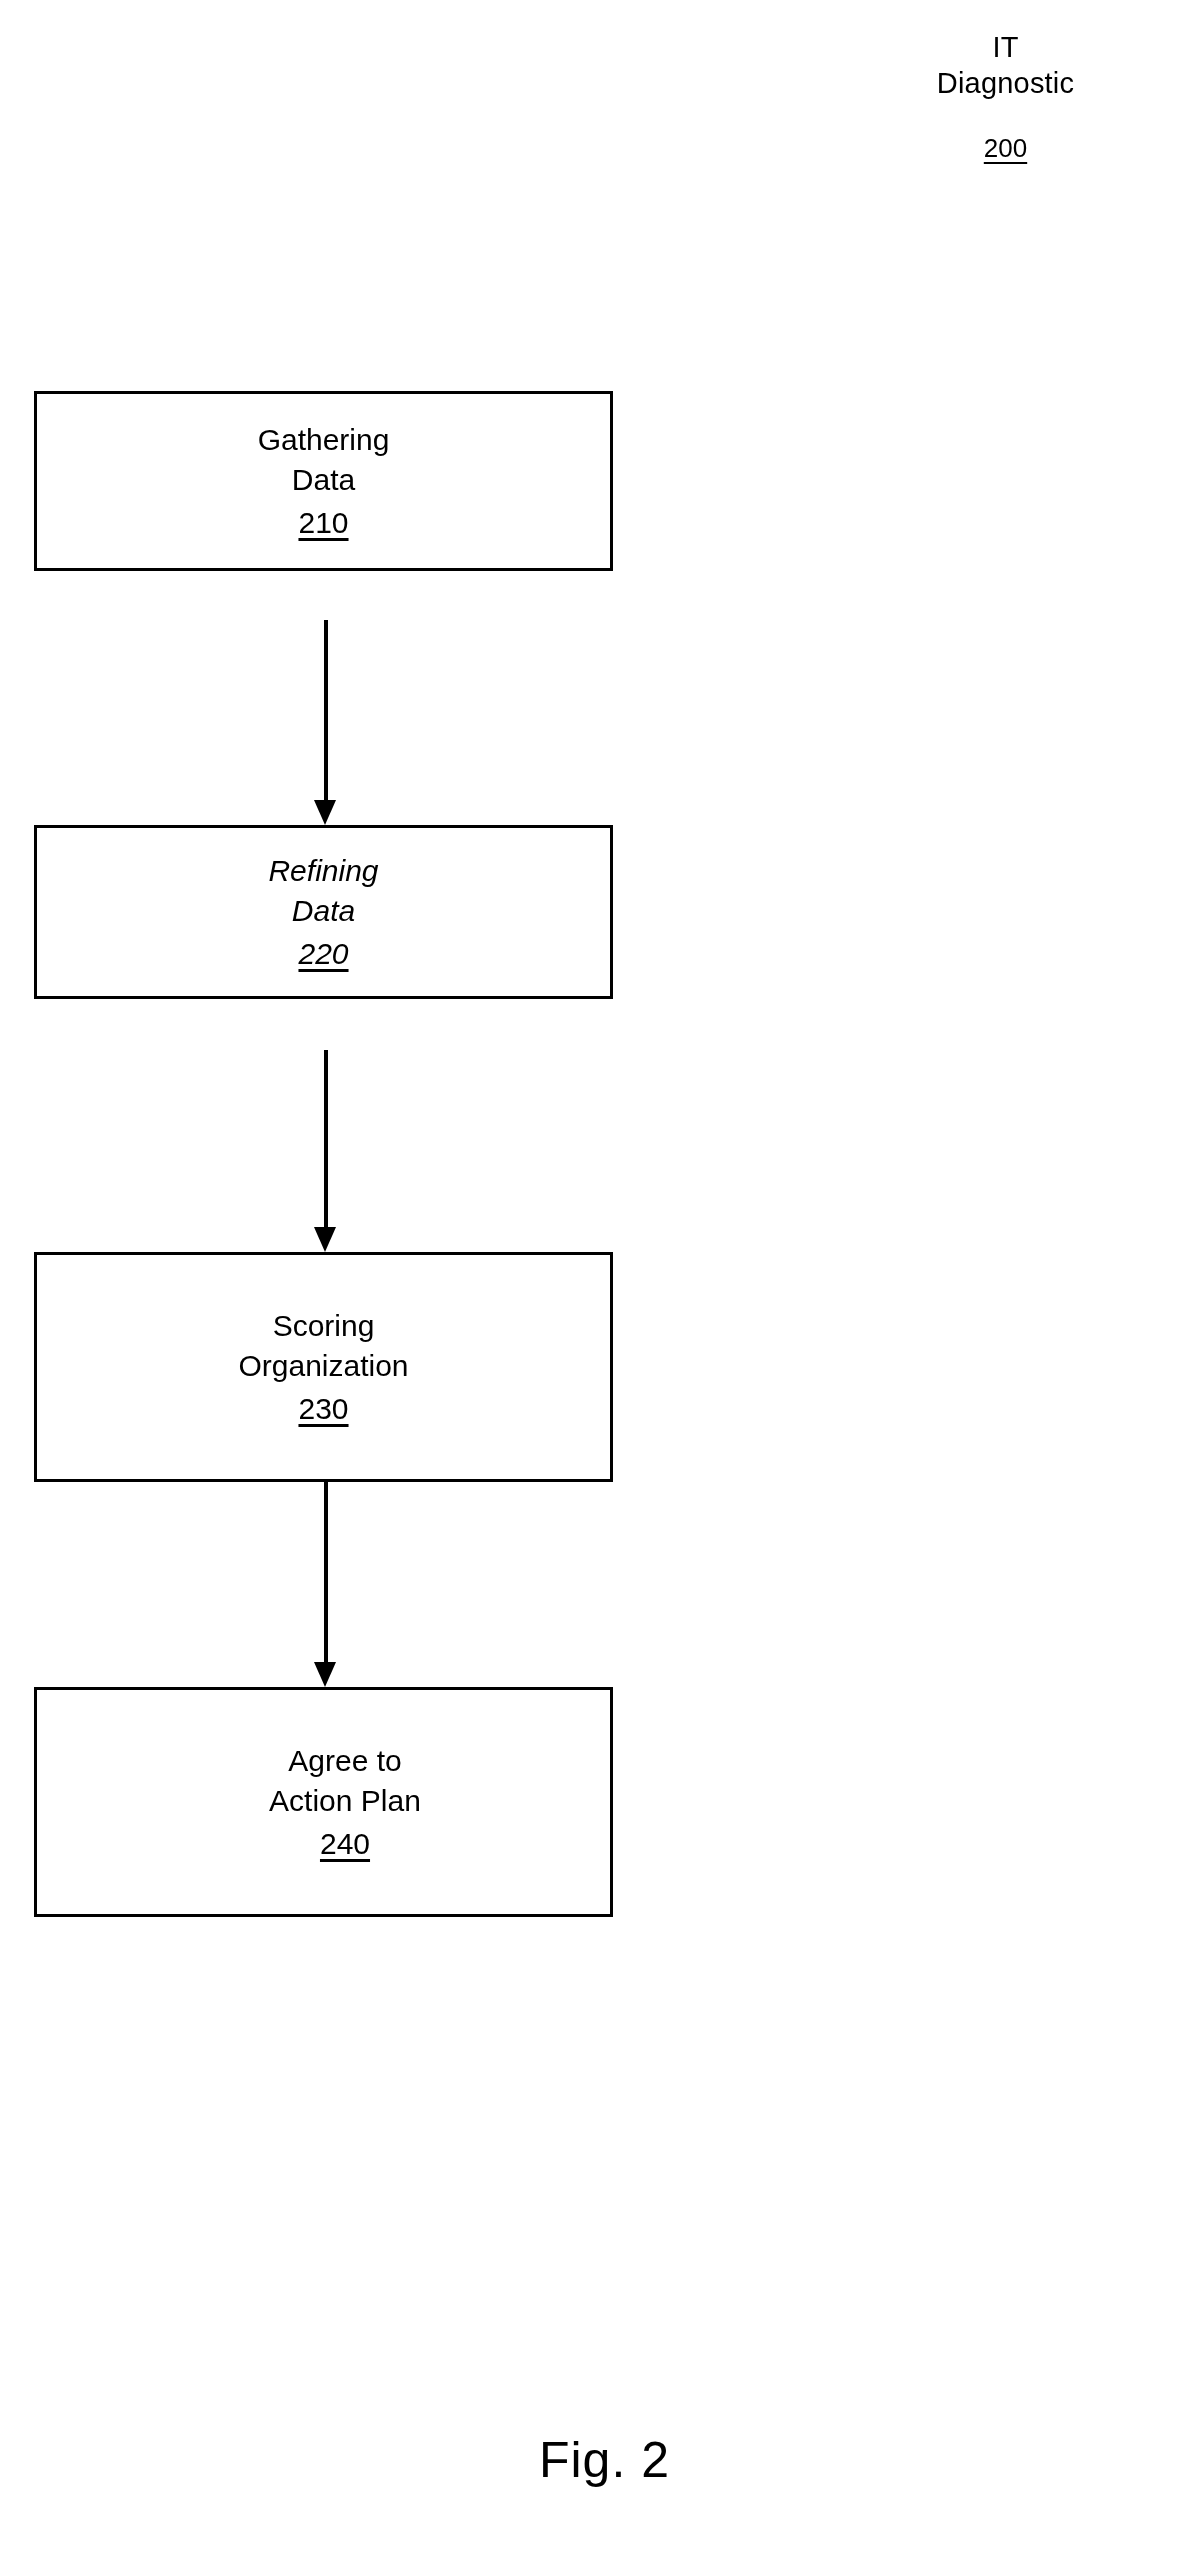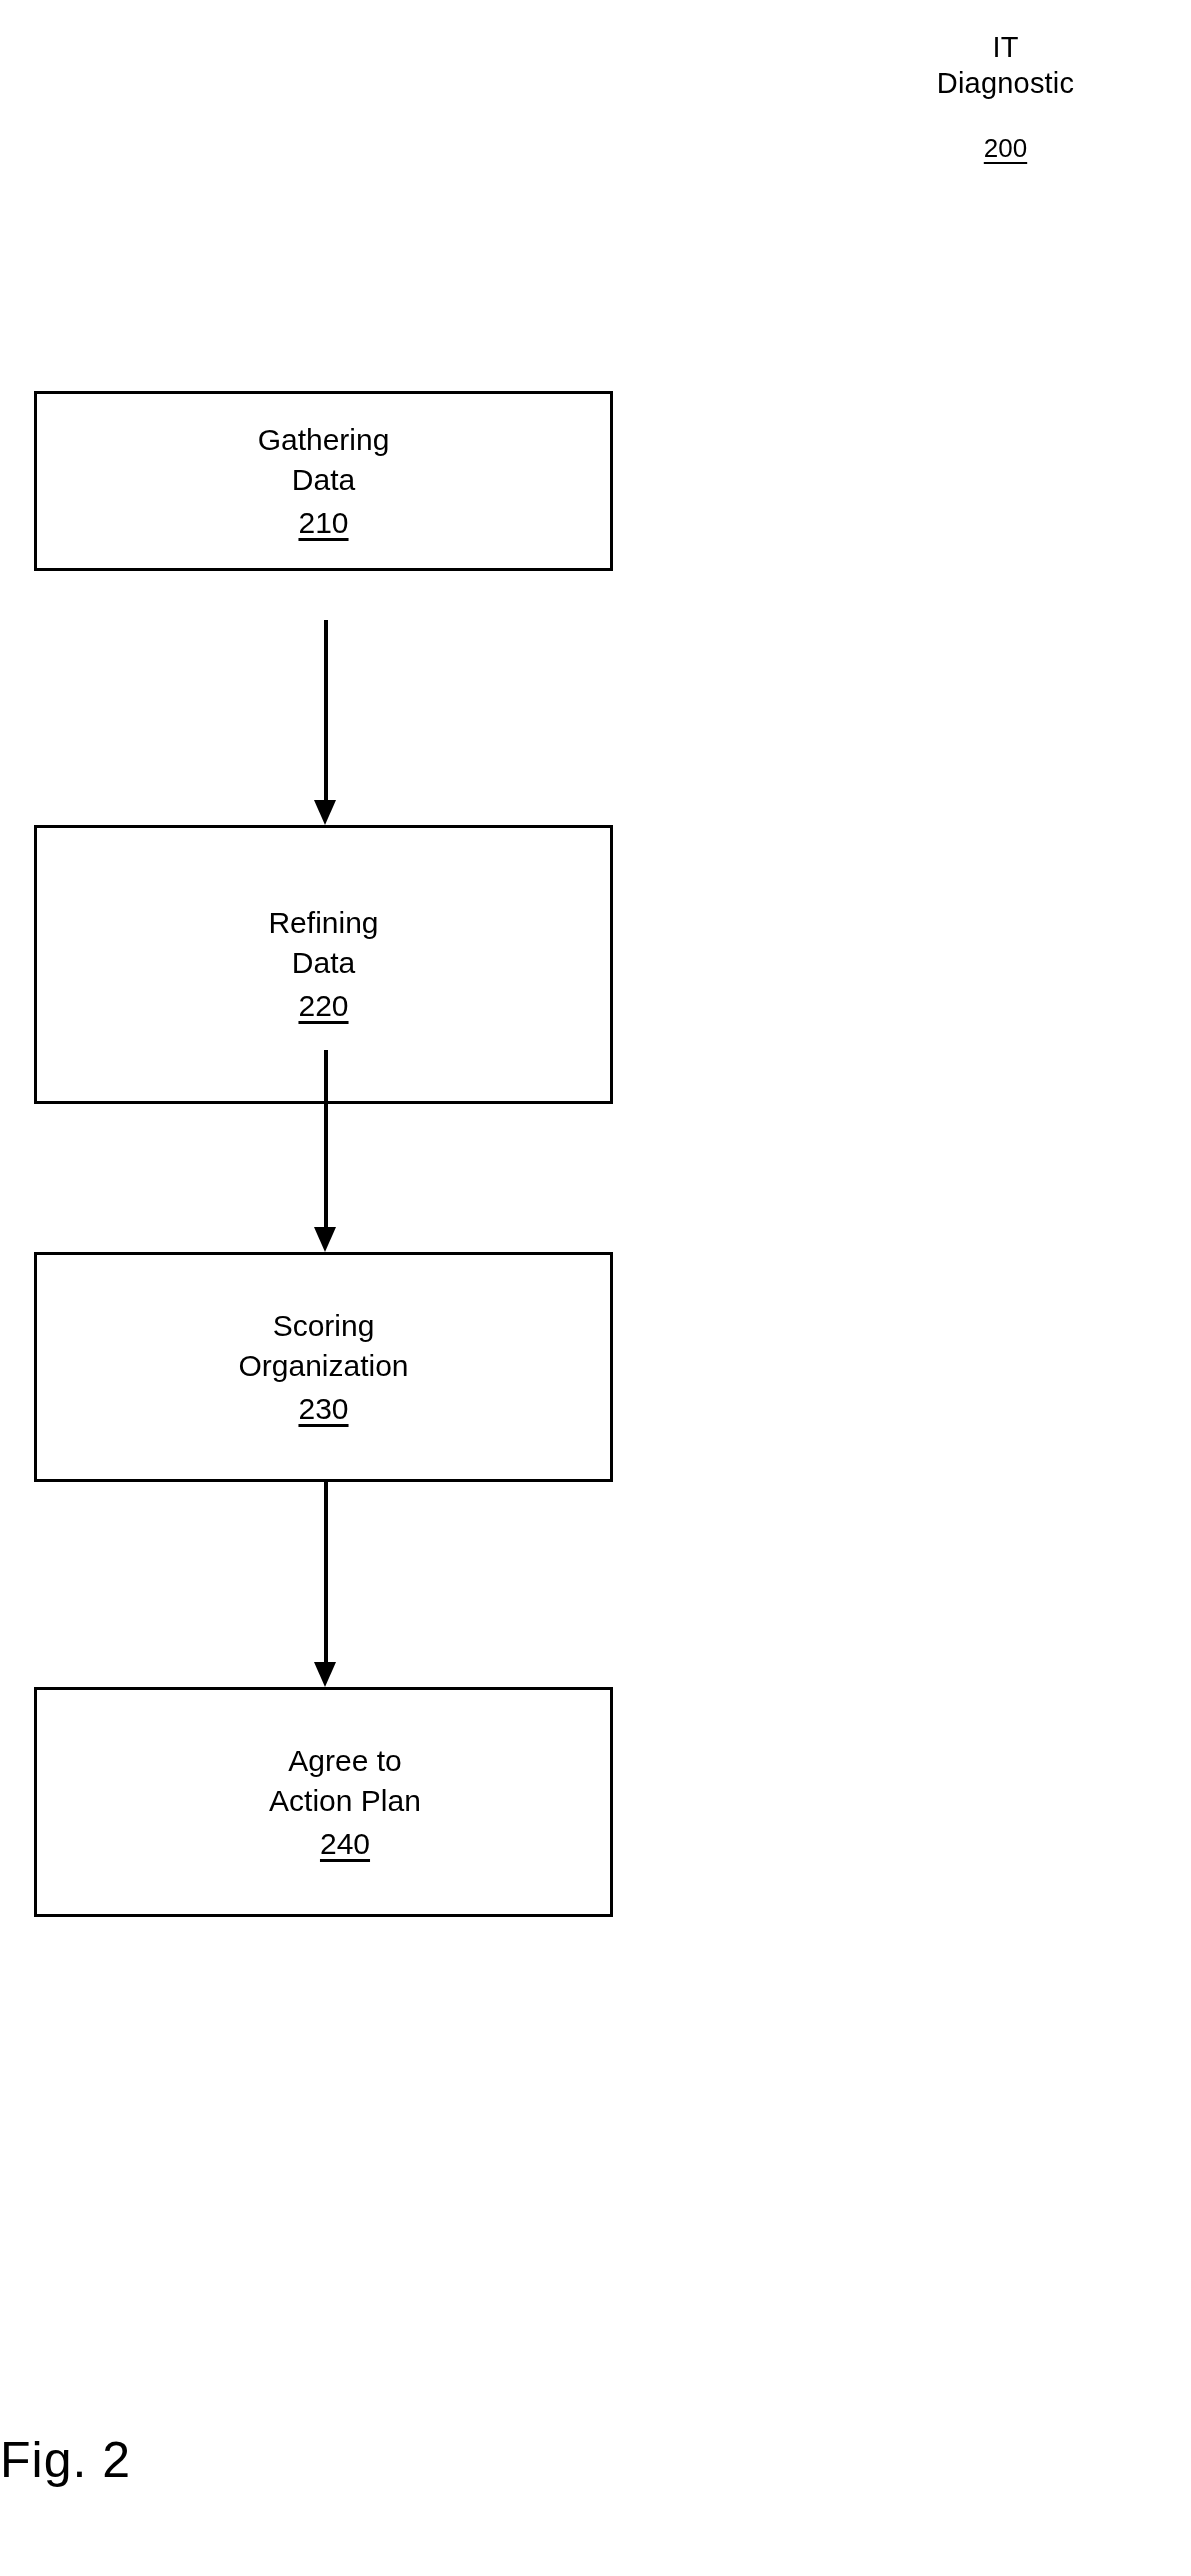--- a/index.html
+++ b/index.html
@@ -54,21 +54,21 @@
     width: 579px;
     box-sizing: border-box;
     border: 3.8px solid #000000;
     background: #ffffff;
     display: flex;
     flex-direction: column;
     align-items: center;
     justify-content: center;
   }
   .node-1 { top: 391px; height: 180px; }
-  .node-2 { top: 825px; height: 279px; }
+  .node-2 { top: 825px; height: 174px; font-style: italic; }
   .node-3 { top: 1252px; height: 230px; }
   .node-4 { top: 1687px; height: 230px; padding-left: 43px; }
 
   .node-label {
     font-size: 30px;
     line-height: 40px;
     text-align: center;
     white-space: nowrap;
   }
   .node-ref {
@@ -114,21 +114,21 @@
   .conn-3 { top: 1482px; height: 205px; }
   .conn-3 .stem { height: 182px; }
   .conn-3 .head { top: 180px; }
 
   
   #figure-caption {
     position: absolute;
     left: 0;
     top: 2431px;
     width: 670px;
-    text-align: left;
+    text-align: right;
     font-size: 50px;
     letter-spacing: 1px;
   }
 </style>
 </head>
 <body>
 
 <div id="figure-header">
   <div class="header-line">IT</div>
   <div class="header-line">Diagnostic</div>

